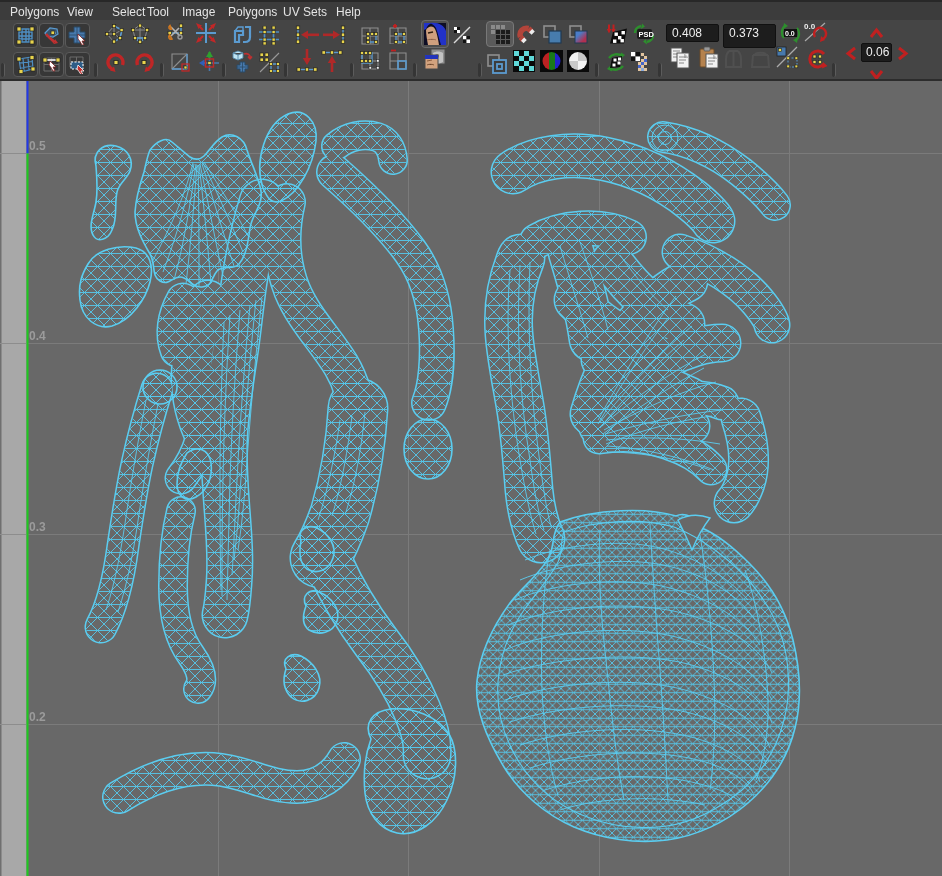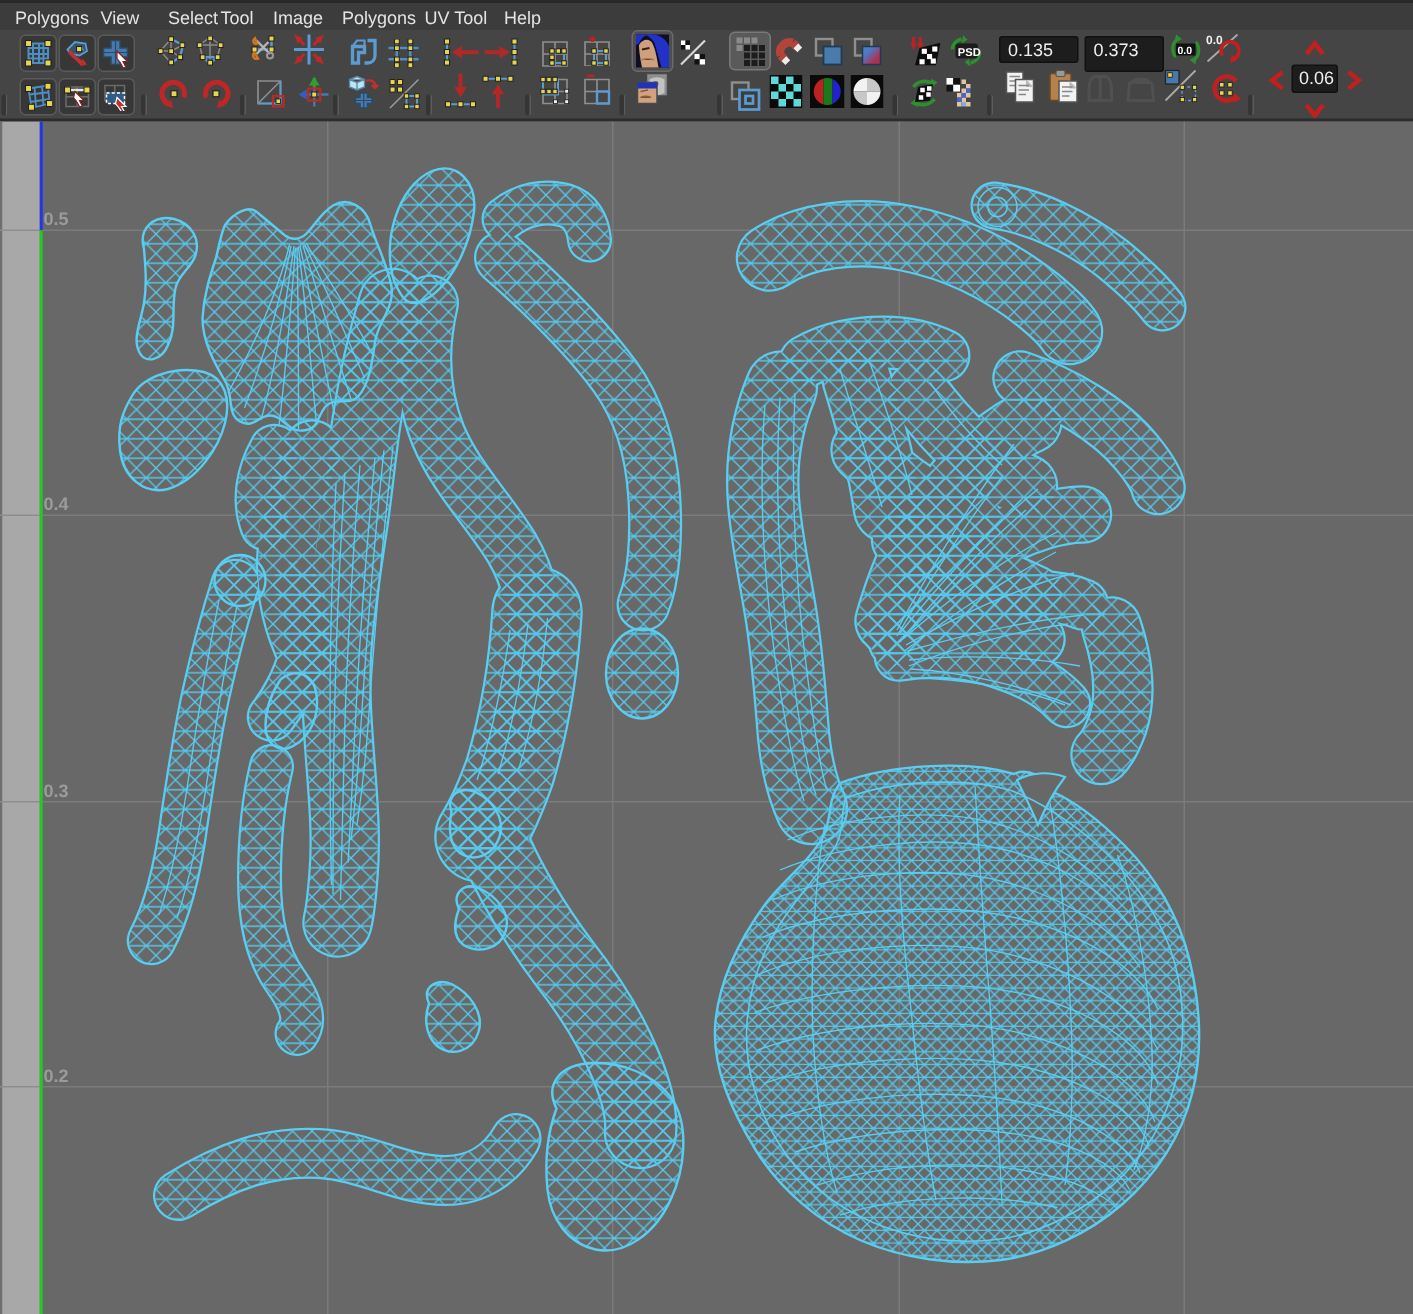--- a/index.html
+++ b/index.html
@@ -11,21 +11,21 @@
 .ic{position:absolute}
 #canvas{position:absolute;left:0;top:81px;width:942px;height:795px;background:#686868}
 </style></head><body>
 <div id="menubar">
 <span class="mi" style="left:10px">Polygons</span>
 <span class="mi" style="left:67px">View</span>
 <span class="mi" style="left:112px">Select</span>
 <span class="mi" style="left:147px">Tool</span>
 <span class="mi" style="left:182px">Image</span>
 <span class="mi" style="left:228px">Polygons</span>
-<span class="mi" style="left:283px">UV Tool</span>
+<span class="mi" style="left:283px">UV Sets</span>
 <span class="mi" style="left:336px">Help</span>
 </div>
 <div id="toolbar">
 <div class="sep" style="left:1px"></div>
 <div class="sep" style="left:94px"></div>
 <div class="sep" style="left:160px"></div>
 <div class="sep" style="left:222px"></div>
 <div class="sep" style="left:284px"></div>
 <div class="sep" style="left:350px"></div>
 <div class="sep" style="left:413px"></div>
@@ -432,21 +432,21 @@
           <rect x="14" y="11" width="3" height="3"></rect>
           <rect x="11" y="14" width="3" height="3"></rect>
           <rect x="8" y="17" width="3" height="3"></rect>
           <rect x="14" y="17" width="3" height="3"></rect>
           <rect x="11" y="11" width="3" height="3" fill="#4466cc"></rect>
           <rect x="14" y="8" width="3" height="3" fill="#4466cc"></rect>
           <rect x="8" y="14" width="3" height="3" fill="#4466cc"></rect>
           <rect x="11" y="17" width="3" height="3" fill="#88aadd"></rect>
         </g>
       </svg></div>
-<div class="ic" style="left:666px;top:4px;width:53px;height:18px;background:#1d1d1d;border:1px solid #111;border-radius:2px;color:#eee;font-size:12px;line-height:16px;padding-left:5px">0.135</div>
+<div class="ic" style="left:666px;top:4px;width:53px;height:18px;background:#1d1d1d;border:1px solid #111;border-radius:2px;color:#eee;font-size:12px;line-height:16px;padding-left:5px">0.408</div>
 <div class="ic" style="left:723px;top:4px;width:53px;height:24px;background:#1d1d1d;border:1px solid #111;border-radius:2px;color:#eee;font-size:12px;line-height:16px;padding-left:5px">0.373</div>
 <div class="ic" style="left:779px;top:2px"><svg width="23" height="22">
 <path d="M6,4 C2,7 2,13 5,16" stroke="#2d8f2d" stroke-width="2.2" fill="none"></path>
         <path d="M5,1 L9,4 L4,7 Z" fill="#2d8f2d"></path>
 <path d="M17,18 C21,15 21,9 18,6" stroke="#2d8f2d" stroke-width="2.2" fill="none"></path>
         <path d="M18,21 L14,18 L19,15 Z" fill="#2d8f2d"></path>
 <rect x="5" y="7" width="13" height="8" fill="#111"></rect>
 <text x="6" y="14" font-size="7" font-weight="bold" fill="#fff" font-family="Liberation Sans">0.0</text>
       </svg></div>
 <div class="ic" style="left:803px;top:1px"><svg width="25" height="22">

